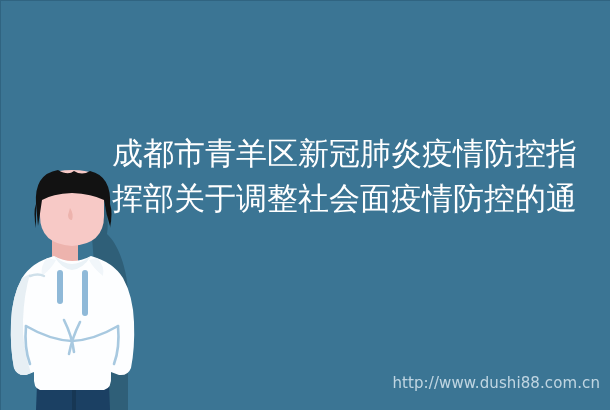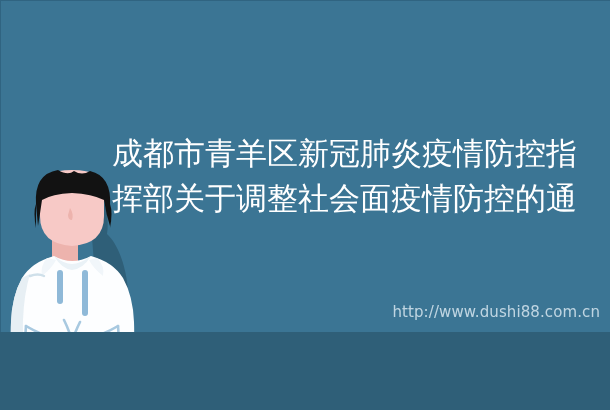--- a/index.html
+++ b/index.html
@@ -3,21 +3,21 @@
 <meta charset="utf-8">
 <style>
   html, body {
     margin: 0;
     padding: 0;
     background: #2f5f78;
   }
   #stage {
     position: relative;
     width: 610px;
-    height: 332px;
+    height: 410px;
     overflow: hidden;
     font-family: "DejaVu Sans", "Liberation Sans", sans-serif;
     background: #3b7594;
   }
   
   #edge {
     position: absolute;
     inset: 0;
     box-shadow: inset 1px 1px 0 0 rgba(30,70,95,0.35);
     pointer-events: none;
@@ -36,21 +36,21 @@
     letter-spacing: 0px;
     white-space: nowrap;
     z-index: 40;
   }
   .headline .ln { display: block; }
 
   
   .watermark {
     position: absolute;
     right: 10px;
-    bottom: 11px;
+    bottom: 18px;
     color: rgba(225,238,245,0.80);
     font-size: 15px;
     letter-spacing: 0.1px;
     white-space: nowrap;
     z-index: 50;
   }
 
   
   #person {
     position: absolute;

